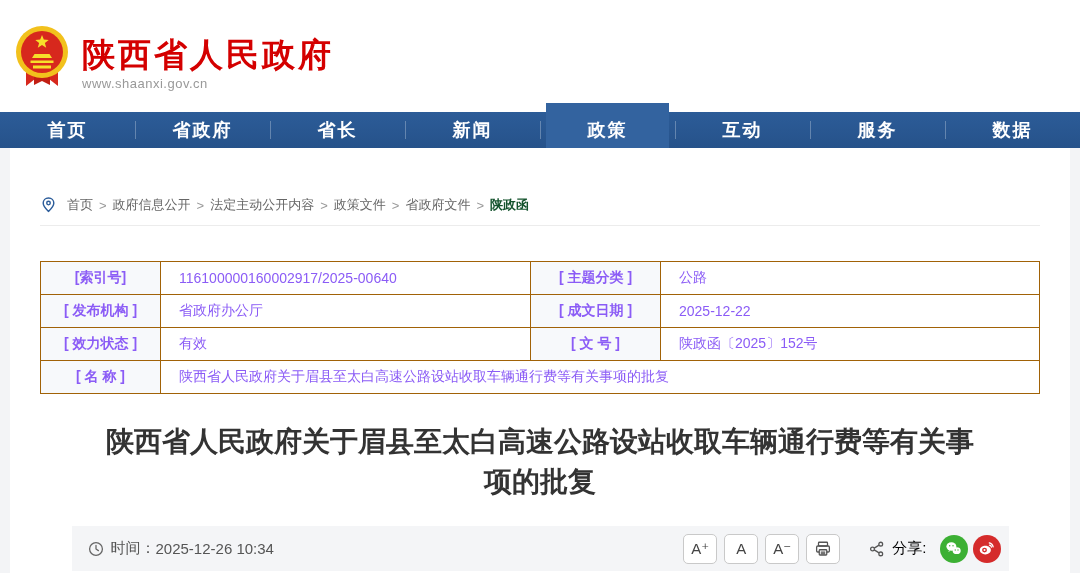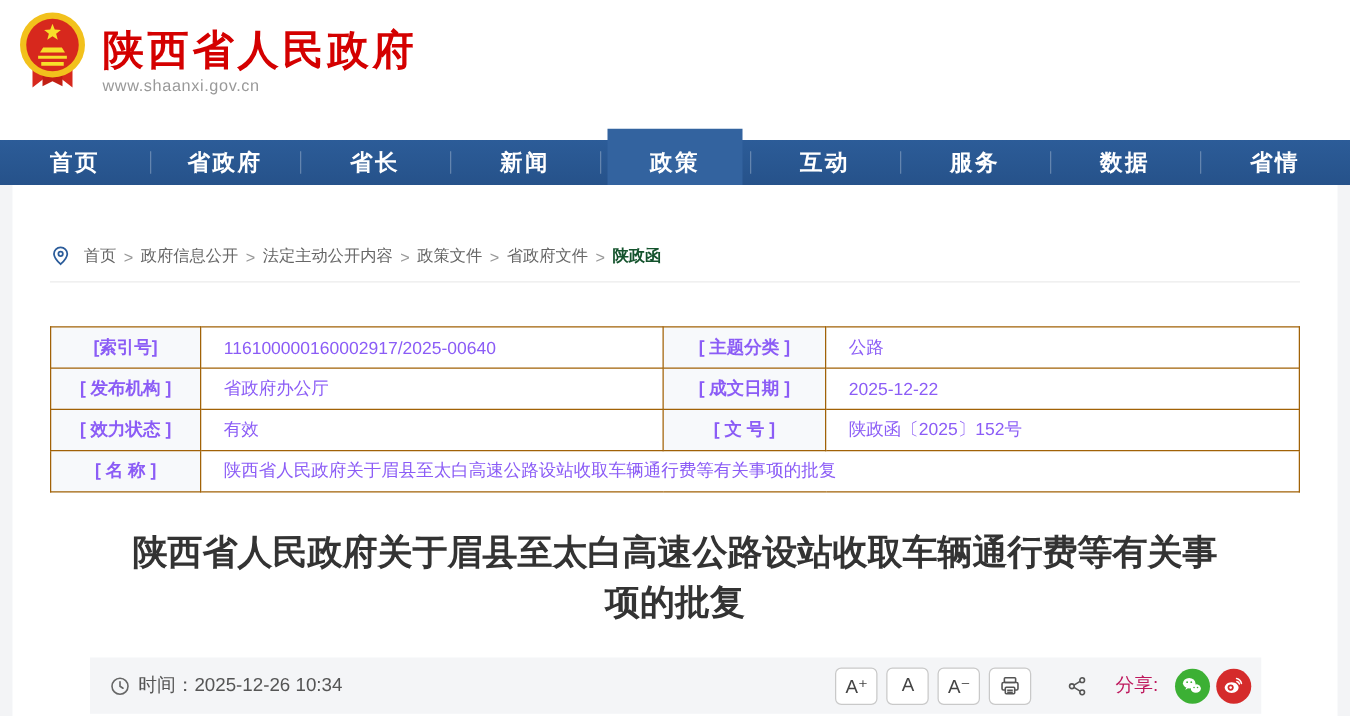--- a/index.html
+++ b/index.html
@@ -1,21 +1,21 @@
 <!DOCTYPE html>
 <html><head>
 <meta charset="utf-8">
 <style>
   * { margin:0; padding:0; box-sizing:border-box; }
   html,body { width:1080px; height:573px; overflow:hidden; }
   body { font-family:"Liberation Sans","DejaVu Sans",sans-serif; background:#f3f4f6; color:#333; }
 
   
   .header { position:relative; height:112px; background:#fff; }
-  .logo { position:absolute; left:14px; top:8px; display:flex; align-items:center; text-decoration:none; cursor:pointer; }
+  .logo { position:absolute; left:14px; top:23px; display:flex; align-items:flex-end; text-decoration:none; cursor:pointer; }
   .logo-text { margin-left:12px; padding-top:14px; }
   .site-name { font-size:33px; font-weight:bold; color:#d40000; letter-spacing:3px; line-height:36px; }
   .site-url { font-size:13px; color:#999; margin-top:3px; letter-spacing:.5px; }
 
   .search-area { position:absolute; right:6px; top:29px; width:410px; }
   .search-pill { position:relative; height:33px; border:2px solid #1a4a8c; border-radius:18px; background:#fff; }
   .search-pill input { position:absolute; left:16px; top:1px; height:27px; width:320px; border:none; outline:none; font-size:13px; color:#333; background:transparent; }
   .search-pill input::placeholder { color:#b9b9b9; }
   .search-btn { position:absolute; right:1px; top:1px; width:58px; height:27px; background:#1a4a8c; border:none; border-radius:14px; display:flex; align-items:center; justify-content:center; cursor:pointer; }
   .recommend { display:flex; align-items:center; margin-top:12px; font-size:15px; }
@@ -50,21 +50,21 @@
 
   
   .doc-title { margin:28px auto 0; max-width:890px; text-align:center; font-size:28px; font-weight:bold; color:#333; line-height:40px; }
 
   .timebar { margin:24px auto 0; width:937px; height:45px; background:#f4f5f7; display:flex; align-items:center; padding:0 8px 0 16px; }
   .time-group { display:flex; align-items:center; font-size:15px; color:#555; }
   .time-group svg { margin-right:7px; }
   .tools { margin-left:auto; display:flex; align-items:center; }
   .tool-btn { width:34px; height:30px; margin-left:7px; background:#fff; border:1px solid #c9c9c9; border-radius:5px; font-size:15px; color:#444; display:flex; align-items:center; justify-content:center; cursor:pointer; font-family:inherit; }
   .share-group { display:flex; align-items:center; margin-left:28px; }
-  .share-label { font-size:15px; color:#be185d; margin:0 8px 0 21px; }
+  .share-label { font-size:15px; color:#000000; margin:0 8px 0 6px; }
   .icon-circle { width:28px; height:28px; border-radius:50%; display:flex; align-items:center; justify-content:center; margin-left:5px; cursor:pointer; }
   .wechat { background:#3cb034; }
   .weibo { background:#d52b2b; }
 </style>
 </head>
 <body>
 
 <div class="header">
   <a class="logo">
     <span style="display:flex;">
@@ -91,21 +91,20 @@
 <div class="navbar">
   <ul>
     <li><span>首页</span></li>
     <li><span>省政府</span></li>
     <li><span>省长</span></li>
     <li><span>新闻</span></li>
     <li class="active"><span>政策</span></li>
     <li><span>互动</span></li>
     <li><span>服务</span></li>
     <li><span>数据</span></li>
-    <li><span>省情</span></li>
   </ul>
 </div>
 
 <div class="page">
   <div class="card">
     <div class="inner">
 
       <div class="breadcrumb">
         <span class="pin">
           <svg viewBox="0 0 24 24" width="17" height="20">

